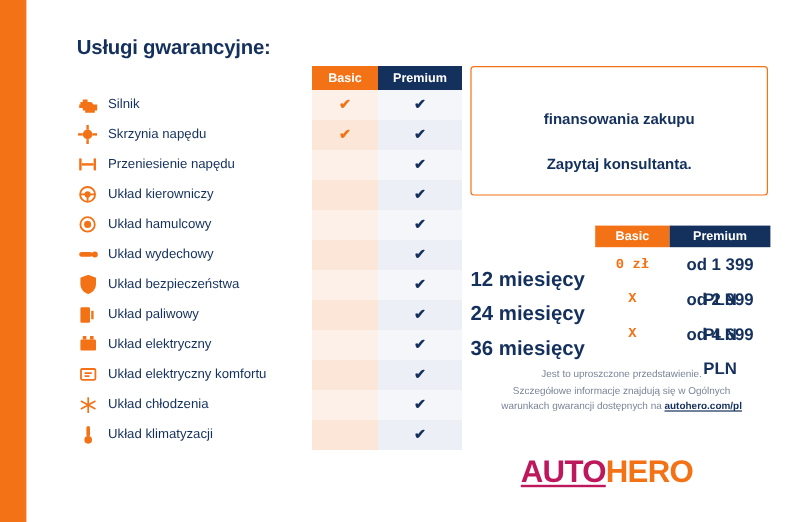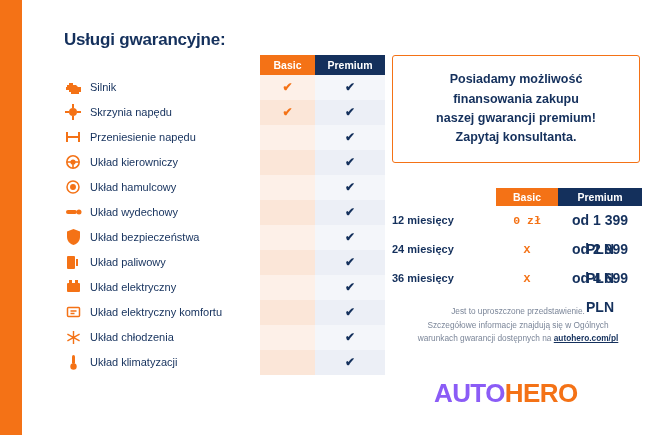--- a/index.html
+++ b/index.html
@@ -67,43 +67,43 @@
   .price-table{position:absolute;left:350px;top:188px;width:250px;}
   .price-head{position:relative;height:18px;}
   .price-head .ph{
     position:absolute;top:0;height:18px;line-height:18px;text-align:center;
     font-size:10.5px;font-weight:bold;color:#ffffff;
   }
   .price-head .ph.basic{left:104px;width:62px;background:#f47216;}
   .price-head .ph.premium{left:166px;width:84px;background:#14305c;}
   .price-row{position:relative;height:29px;}
   .price-row .term{
-    position:absolute;left:0;top:0;height:29px;line-height:29px;
-    font-size:11px;font-weight:bold;color:#14305c;
+    position:absolute;left:0;top:12px;height:29px;line-height:29px;
+    font-size:17px;font-weight:bold;color:#14305c;
   }
   .price-row .basic-val{
     position:absolute;left:104px;top:0;width:62px;height:29px;line-height:29px;
     text-align:center;font-size:11.5px;font-weight:bold;color:#f47216;font-family:Liberation Mono, monospace;
   }
   .price-row .premium-val{
     position:absolute;left:166px;top:0;width:84px;height:29px;line-height:29px;
     text-align:center;font-size:14px;font-weight:bold;color:#14305c;
   }
 
   .disclaimer{
     position:absolute;left:350px;top:305px;width:252px;text-align:center;
     font-size:8.3px;color:#7b8699;line-height:1.65;
   }
   .disclaimer a{color:#14305c;font-weight:bold;text-decoration:underline;}
 
   .logo{
     position:absolute;left:392px;top:378px;
     font-size:26px;font-weight:bold;letter-spacing:-0.6px;
   }
-  .logo .auto{color:#8b5cf6;}
+  .logo .auto{color:#be185d;text-decoration:underline;}
   .logo .hero{color:#f47216;}
 
   svg{display:block;}
 </style>
 </head>
 <body>
 
 <div class="page">
 
   <div class="left-bar"></div>
@@ -288,23 +288,23 @@
           <div class="label">Układ klimatyzacji</div>
           <div class="mark basic"></div>
           <div class="mark premium">✔</div>
         </div>
 
       </div>
     </div>
 
     <div class="promo">
       <p>
-        <span>Posiadamy możliwość</span><br>
+        <br>
         <span>finansowania zakupu</span><br>
-        <span>naszej gwarancji premium!</span><br>
+        <br>
         <span>Zapytaj konsultanta.</span>
       </p>
     </div>
 
     <div class="price-table">
       <div class="price-head">
         <div class="ph basic">Basic</div>
         <div class="ph premium">Premium</div>
       </div>
       <div class="price-row">

